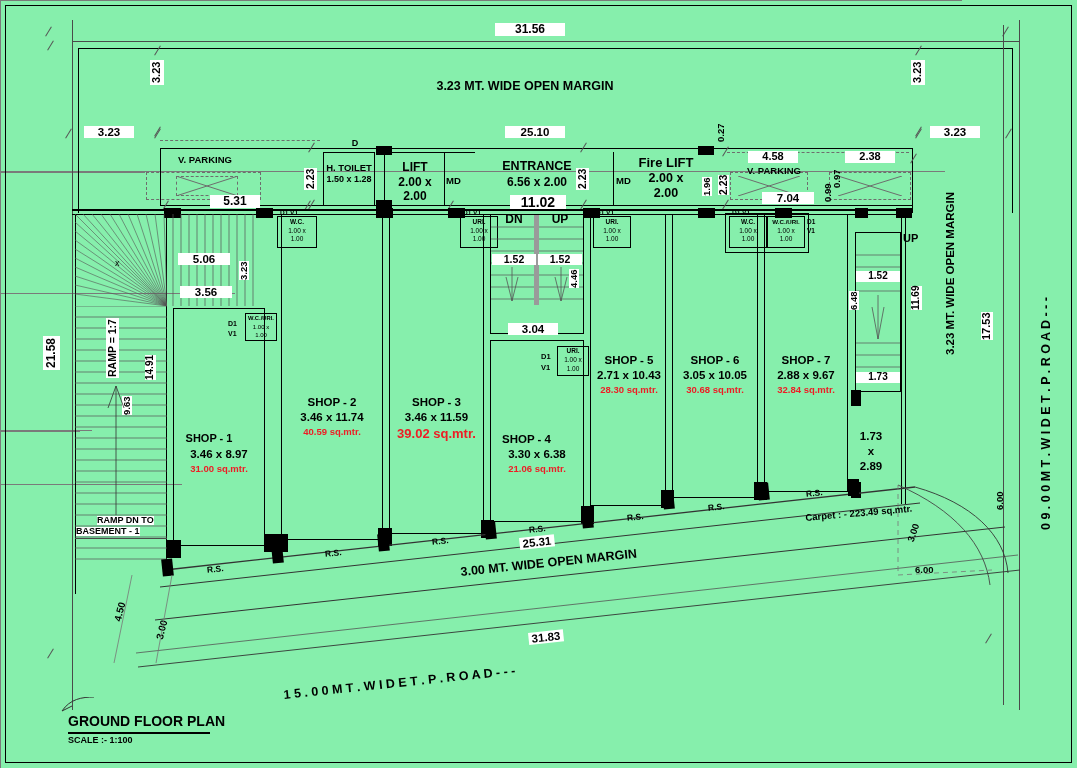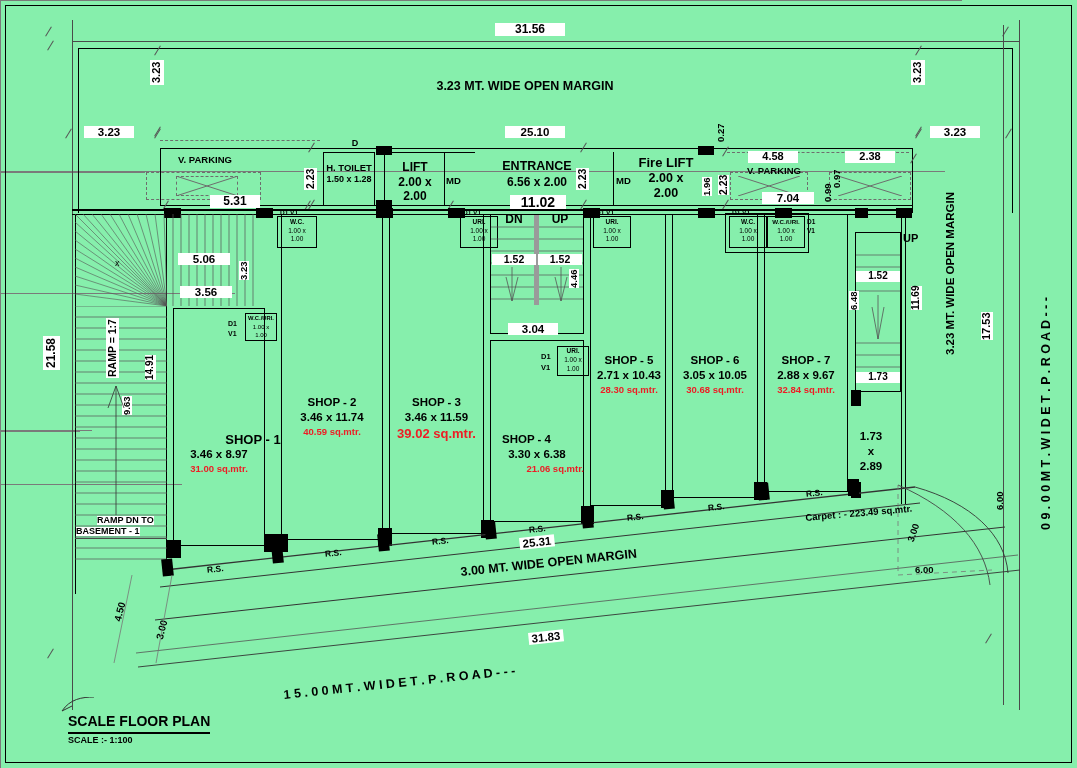--- a/index.html
+++ b/index.html
@@ -303,21 +303,21 @@
 
   <div class="txt b" style="left:239px;top:280px;font-size:9.5px;transform:rotate(-90deg);transform-origin:left top;background:#fff;">3.23</div>
 
   <div class="tick" style="left:45px;top:45px;transform:rotate(-58deg);"></div>
   <div class="tick" style="left:45px;top:653px;transform:rotate(-58deg);"></div>
   <div class="txt b" style="left:43px;top:370px;font-size:12px;transform:rotate(-90deg);transform-origin:left top;background:#fff;padding:2px;">21.58</div>
 
   <div class="wall" style="left:173px;top:308px;width:92px;height:238px;border-width:1.5px;"></div>
   <div class="col" style="left:167px;top:540px;width:14px;height:18px;"></div>
   <div class="col" style="left:264px;top:534px;width:13px;height:18px;"></div>
-  <div class="txt b ctr" style="left:173px;top:433px;width:72px;font-size:13px;margin-left:44px;">SHOP - 1</div>
+  <div class="txt b ctr" style="left:173px;top:433px;width:72px;font-size:11px;">SHOP - 1</div>
   <div class="txt b ctr" style="left:173px;top:448px;width:92px;font-size:11.5px;">3.46 x 8.97</div>
   <div class="txt b ctr red" style="left:173px;top:464px;width:92px;font-size:9.5px;">31.00 sq.mtr.</div>
 
   <div class="wall" style="left:245px;top:313px;width:32px;height:28px;"></div>
   <div class="txt b ctr" style="left:241px;top:315px;width:40px;font-size:5.8px;">W.C./URI.</div>
   <div class="txt ctr" style="left:245px;top:324px;width:32px;font-size:6px;">1.00 x</div>
   <div class="txt ctr" style="left:245px;top:332px;width:32px;font-size:6px;">1.00</div>
   <div class="txt b" style="left:228px;top:320px;font-size:7px;">D1</div>
   <div class="txt b" style="left:228px;top:330px;font-size:7px;">V1</div>
 
@@ -362,21 +362,21 @@
 
   <div class="txt b ctr" style="left:538px;top:254px;width:44px;font-size:10.5px;background:#fff;">1.52</div>
   <div class="txt b" style="left:569px;top:288px;font-size:9.5px;transform:rotate(-90deg);transform-origin:left top;background:#fff;">4.46</div>
 
   <div class="txt b ctr" style="left:508px;top:323px;width:50px;font-size:11.5px;background:#fff;">3.04</div>
 
   <div class="wall" style="left:490px;top:340px;width:94px;height:182px;border-width:1.5px;"></div>
   <div class="col" style="left:581px;top:506px;width:13px;height:18px;"></div>
   <div class="txt b ctr" style="left:490px;top:433px;width:73px;font-size:11.5px;">SHOP - 4</div>
   <div class="txt b ctr" style="left:490px;top:448px;width:94px;font-size:11.5px;">3.30 x 6.38</div>
-  <div class="txt b ctr red" style="left:490px;top:464px;width:94px;font-size:9.5px;text-align:right;">21.06 sq.mtr.</div>
+  <div class="txt b ctr red" style="left:490px;top:464px;width:94px;font-size:9.5px;">21.06 sq.mtr.</div>
 
   <div class="wall" style="left:557px;top:346px;width:32px;height:30px;"></div>
   <div class="txt b ctr" style="left:557px;top:348px;width:32px;font-size:6.5px;">URI.</div>
   <div class="txt ctr" style="left:557px;top:357px;width:32px;font-size:6.5px;">1.00 x</div>
   <div class="txt ctr" style="left:557px;top:366px;width:32px;font-size:6.5px;">1.00</div>
   <div class="txt b" style="left:541px;top:353px;font-size:7.5px;">D1</div>
   <div class="txt b" style="left:541px;top:364px;font-size:7.5px;">V1</div>
 
   <div class="wall" style="left:590px;top:214px;width:76px;height:292px;border-width:1.5px;"></div>
   <div class="col" style="left:661px;top:490px;width:13px;height:18px;"></div>
@@ -489,21 +489,21 @@
   <div class="txt b" style="left:155px;top:638px;font-size:10px;transform:rotate(-76deg);transform-origin:left top;">3.00</div>
   <svg style="position:absolute;left:100px;top:575px;" width="90" height="90">
     <line x1="32" y1="0" x2="14" y2="88" stroke="#777" stroke-width="0.8"></line>
     <line x1="72" y1="0" x2="56" y2="88" stroke="#777" stroke-width="0.8"></line>
   </svg>
 
   <div class="txt b" style="left:528px;top:633px;font-size:11.5px;background:#fff;transform:rotate(-6deg);transform-origin:left top;padding:0 3px;">31.83</div>
 
   <div class="txt b" style="left:283px;top:689px;font-size:12.5px;transform:rotate(-6deg);transform-origin:left top;">1 5 . 0 0   M T .   W I D E   T . P .   R O A D   -   -   -</div>
 
-  <div class="txt b" style="left:68px;top:714px;font-size:14px;">SCALE FLOOR PLAN</div>
+  <div class="txt b" style="left:68px;top:714px;font-size:14px;">GROUND FLOOR PLAN</div>
   <div class="title-rule" style="left:68px;top:732px;width:142px;"></div>
   <div class="txt b" style="left:68px;top:736px;font-size:9px;">SCALE :- 1:100</div>
   <svg style="position:absolute;left:60px;top:697px;" width="40" height="20">
     <path d="M 2 14 C 10 2 22 0 34 0" stroke="#333" stroke-width="1" fill="none"></path>
     <line x1="2" y1="14" x2="12" y2="9" stroke="#333" stroke-width="1"></line>
   </svg>
 
 </div>
 
 </body></html>

